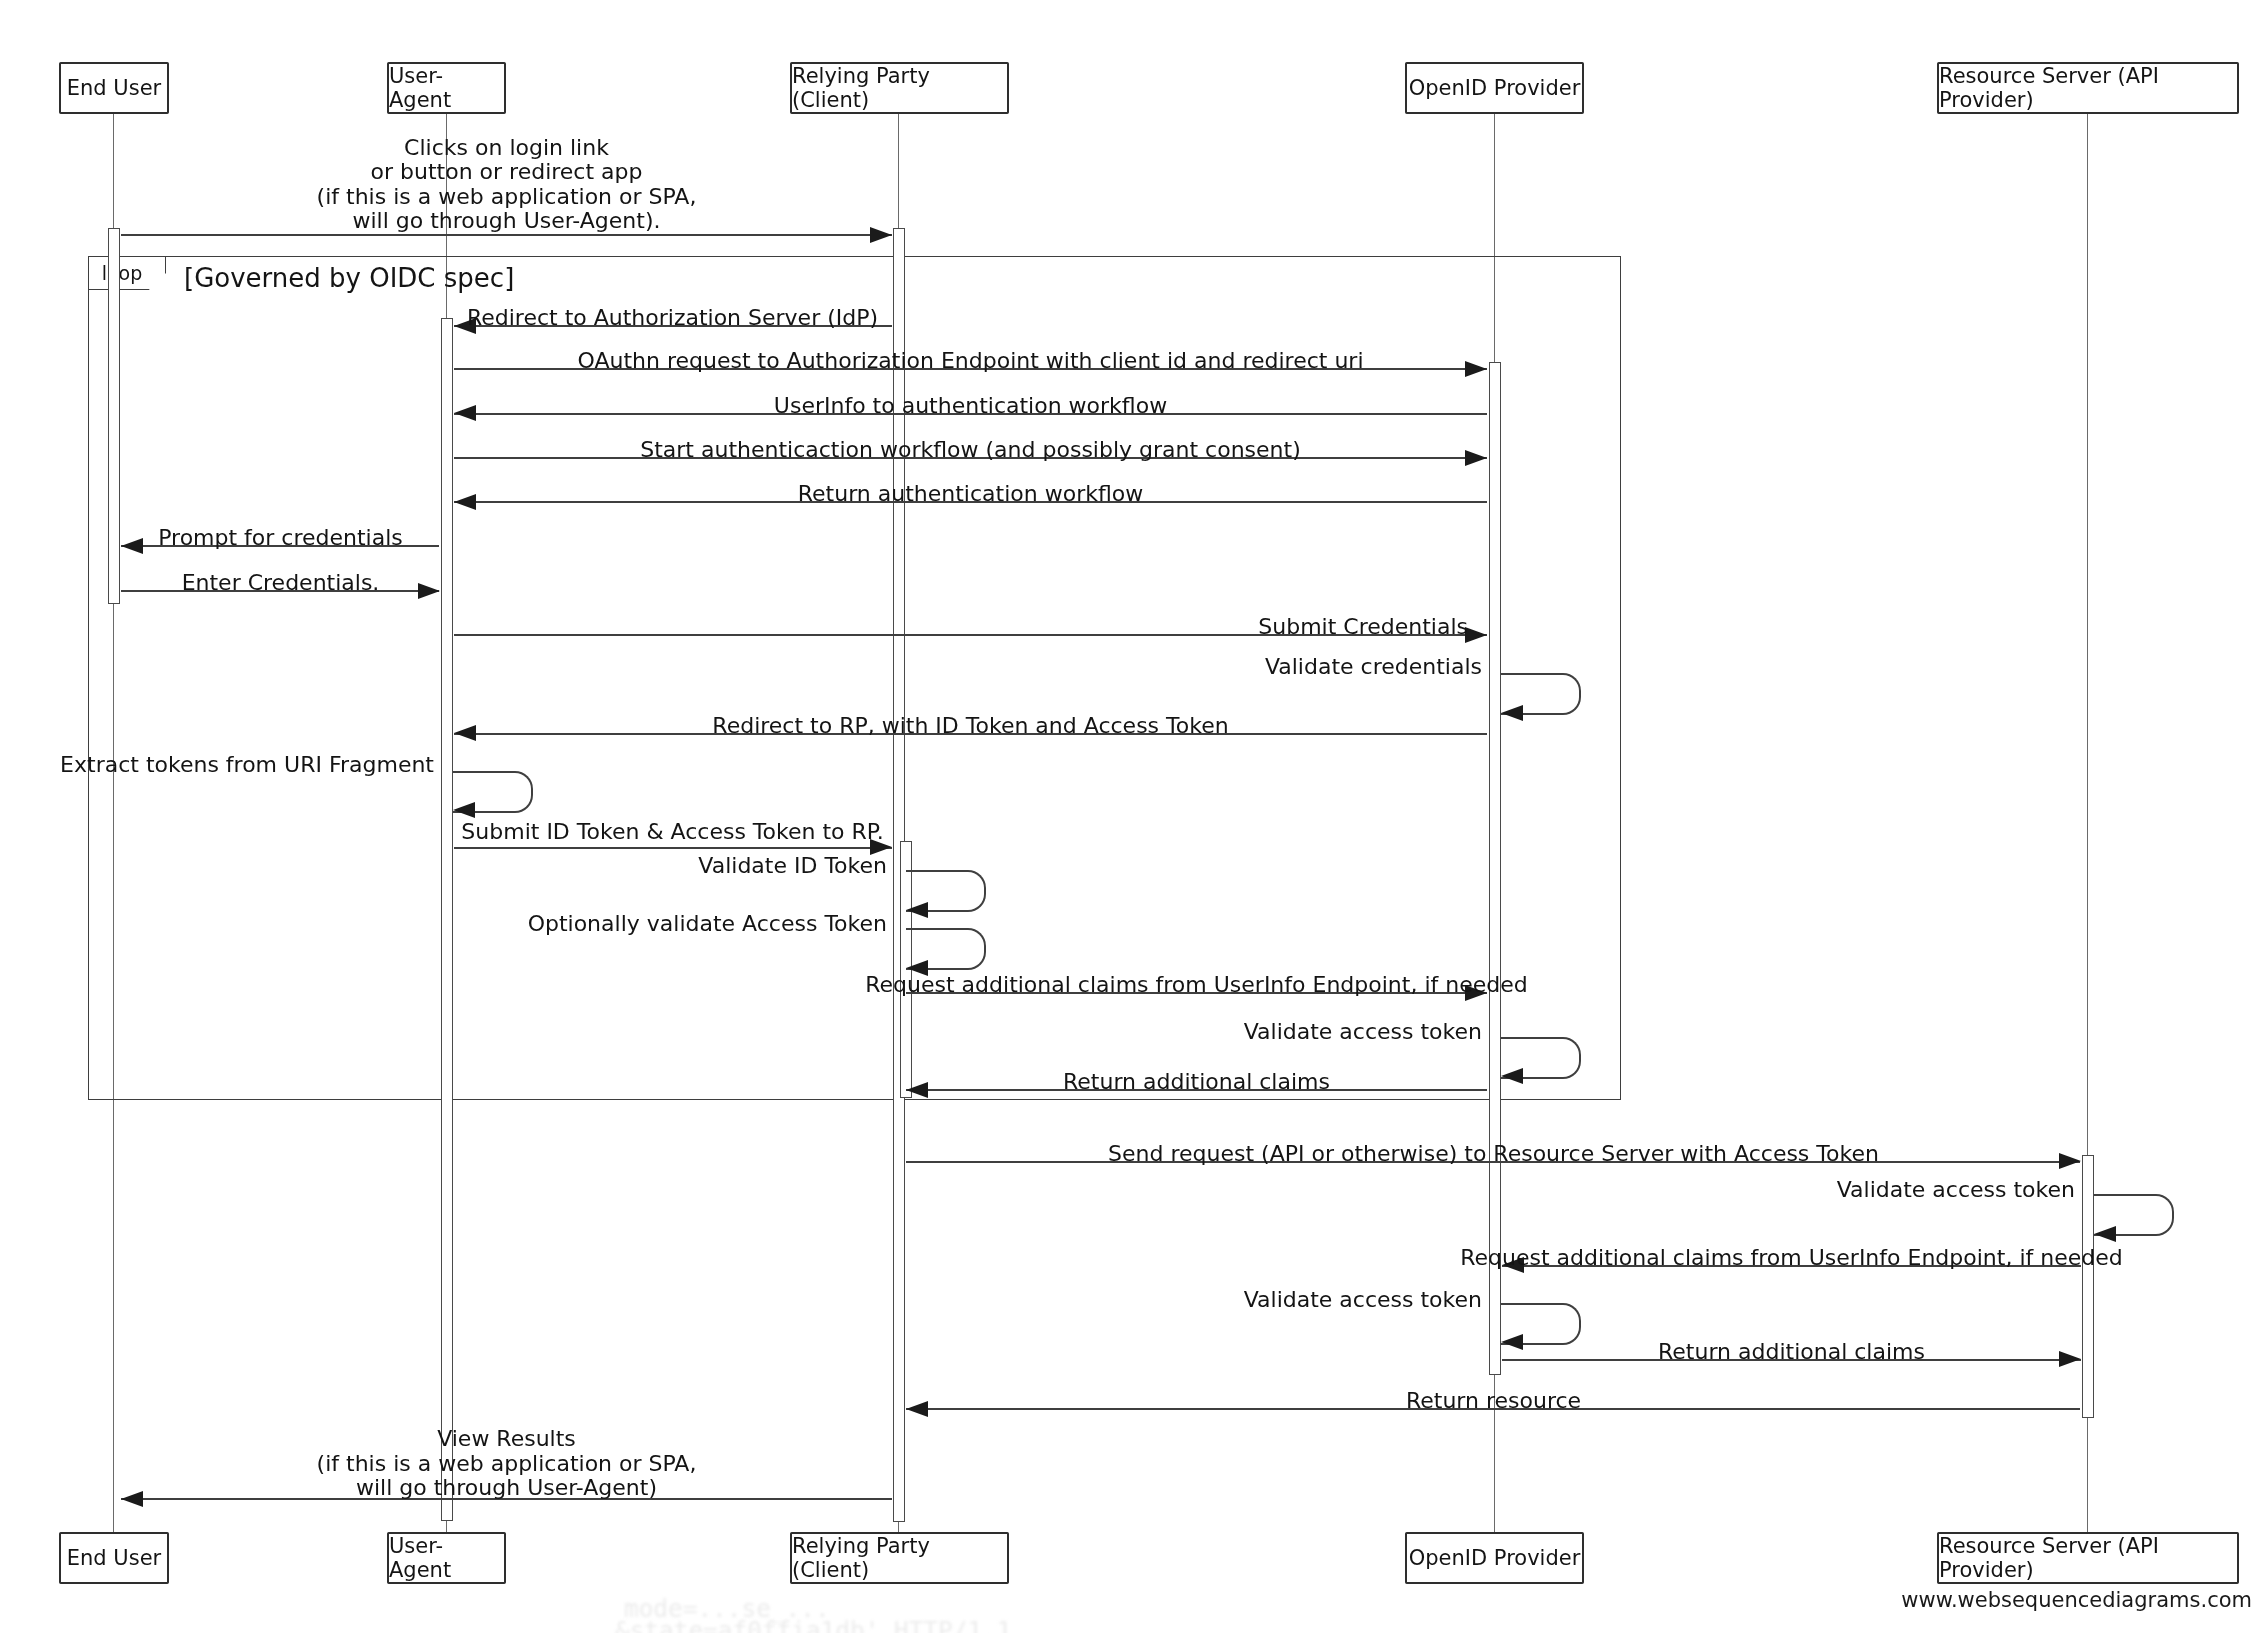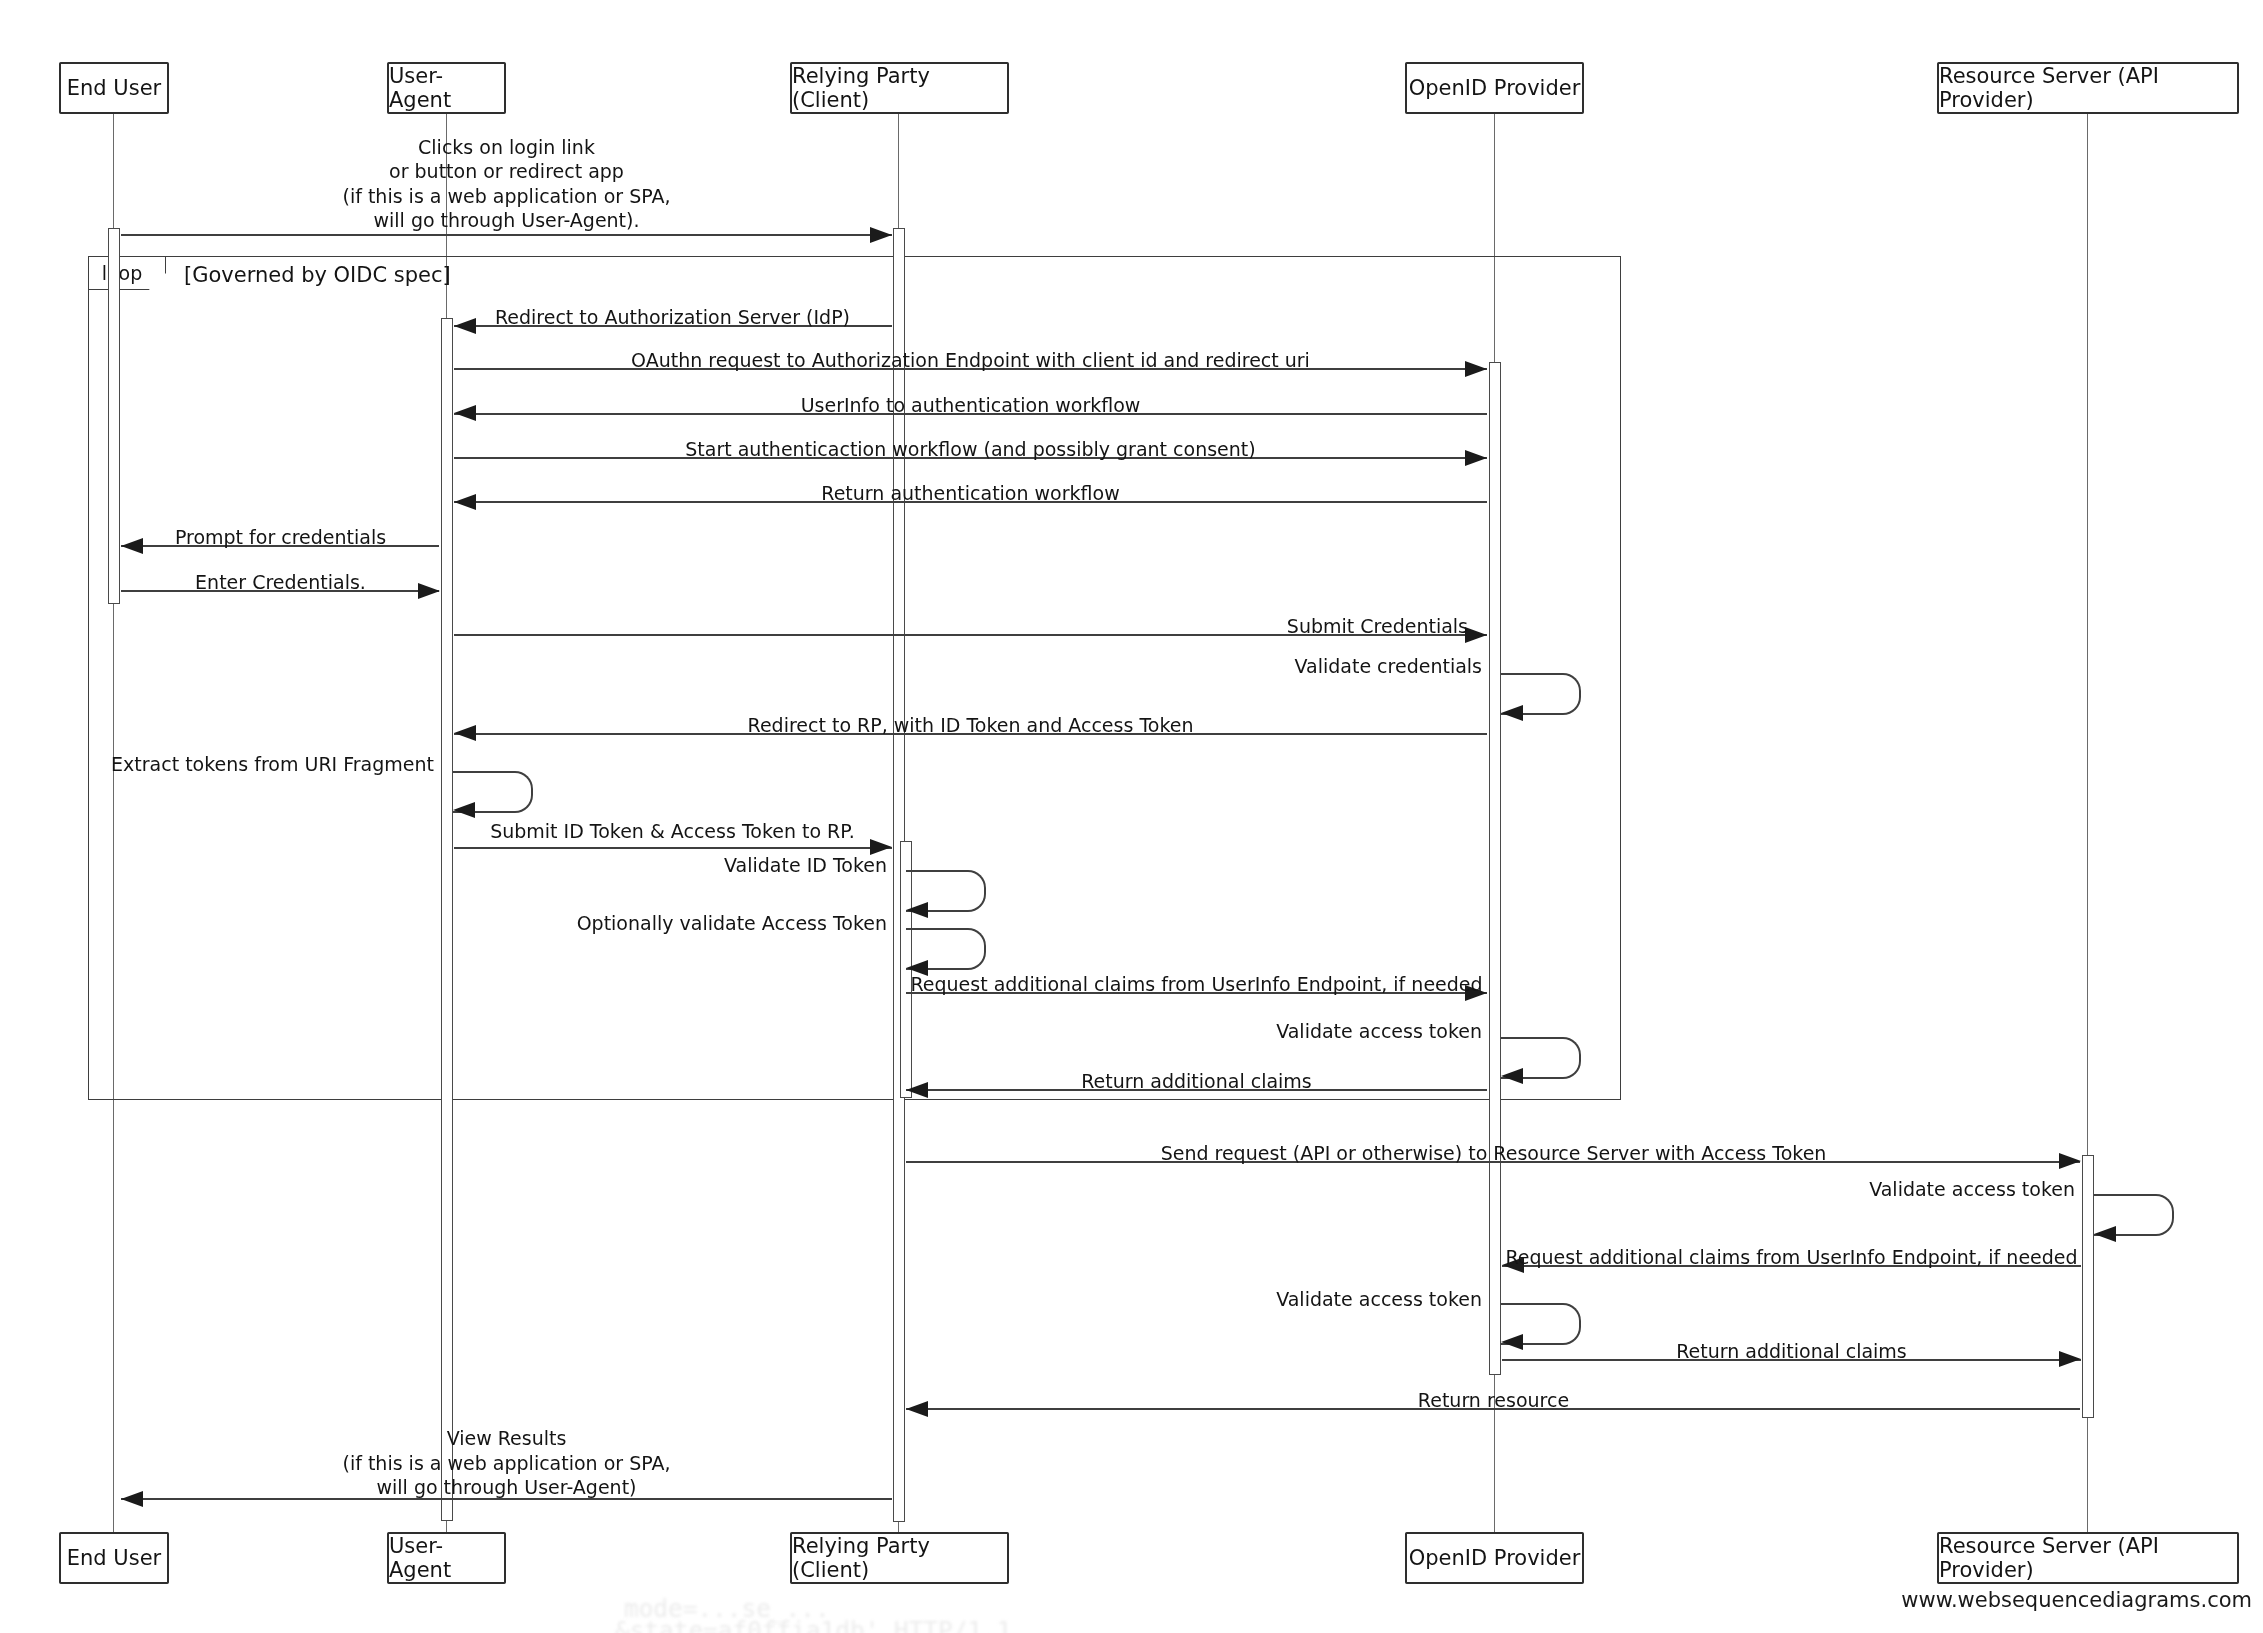--- a/index.html
+++ b/index.html
@@ -8,30 +8,30 @@
   #title{position:absolute;top:7.2px;left:0;width:2263px;text-align:center;
          font-size:24.4px;font-weight:bold;letter-spacing:0.5px;z-index:7;}
   .lifeline{position:absolute;width:1.4px;background:#6a6a6a;z-index:1;}
   .actor-box{position:absolute;background:#fff;border:2px solid #2e2e2e;border-radius:1.8px;
              display:flex;align-items:center;justify-content:center;font-size:21px;z-index:6;
              box-sizing:border-box;}
   .loop-frame{position:absolute;border:1.5px solid #3e3e3e;z-index:2;box-sizing:border-box;}
   .loop-tab{position:absolute;width:78px;height:34px;background:#fff;border:1.5px solid #3e3e3e;
             clip-path:polygon(0 0,100% 0,100% 50%,78% 100%,0 100%);font-size:19px;
             padding:4.5px 0 0 12.7px;box-sizing:border-box;z-index:3;}
-  .loop-cond{position:absolute;font-size:21px;z-index:3;white-space:nowrap;}
+  .loop-cond{position:absolute;font-size:26px;z-index:3;white-space:nowrap;}
   .activation{position:absolute;background:#fff;border:1.5px solid #4a4a4a;box-sizing:border-box;z-index:3;}
   .msg-line{position:absolute;height:2px;background:#3f3f3f;z-index:4;}
   .arrowhead{position:absolute;width:0;height:0;border-top:8.1px solid transparent;
              border-bottom:8.1px solid transparent;z-index:5;}
   .arrowhead.right{border-left:22px solid #1b1b1b;}
   .arrowhead.left{border-right:22px solid #1b1b1b;}
   .selfloop{position:absolute;width:80px;height:42px;border:2px solid #3f3f3f;border-left:none;
             border-radius:0 18px 18px 0;z-index:4;box-sizing:border-box;}
-  .msg-label{position:absolute;font-size:19px;line-height:23.5px;z-index:5;white-space:nowrap;}
+  .msg-label{position:absolute;font-size:22px;line-height:23.5px;z-index:5;white-space:nowrap;}
   .msg-label.center{text-align:center;}
   .msg-label.right{text-align:right;}
   #watermark{position:absolute;top:1588px;right:11px;font-size:21px;color:#1a1a1a;z-index:7;}
   .faint{position:absolute;font-family:"DejaVu Sans Mono",monospace;font-size:24.4px;color:#ececec;
          filter:blur(1.4px);z-index:0;white-space:nowrap;}
 </style>
 </head>
 <body>
 
 <div id="page">

